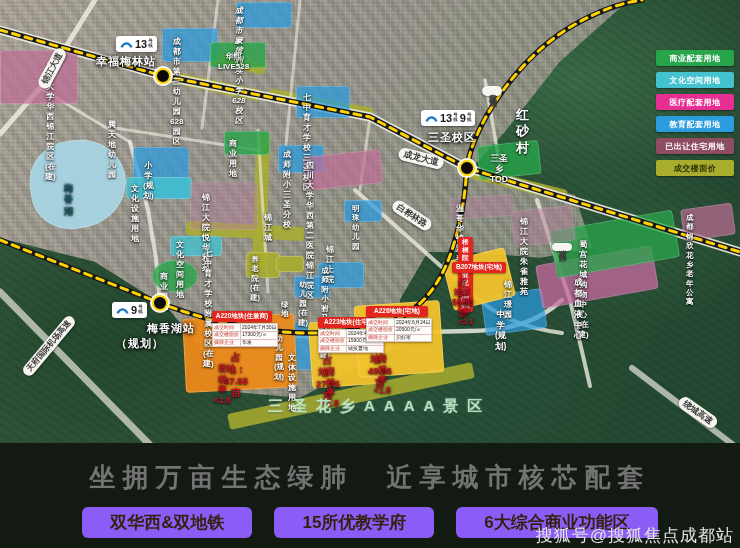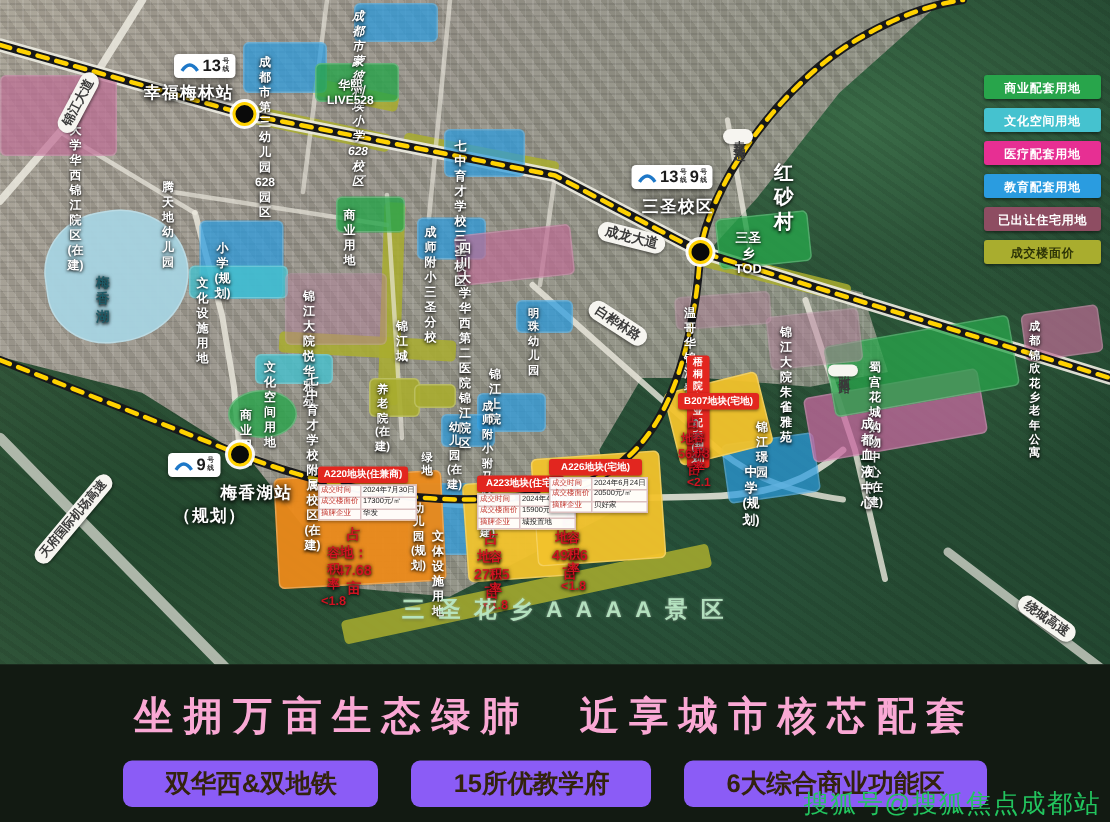--- a/index.html
+++ b/index.html
@@ -52,26 +52,26 @@
   .card td.k{color:#c2342c;white-space:nowrap;}
   .card td.v{color:#222;white-space:nowrap;}
   .legend{position:absolute;top:50px;right:4px;width:82px;}
   .legend .chip{width:78px;margin:0 auto 6px auto;padding:2.5px 0;border-radius:2px;
        font-size:8px;font-weight:700;color:#fff;text-align:center;
        box-shadow:0 1px 2px rgba(0,0,0,.45);letter-spacing:.5px;}
   .scenic{position:absolute;font-weight:800;color:rgba(186,232,196,.92);
        text-shadow:0 0 2px rgba(230,255,235,.55),0 1px 2px rgba(0,0,0,.35);}
   
   .banner{position:absolute;left:0;top:443px;width:740px;height:105px;background:#121a12;}
-  .slogan{margin-top:17px;text-align:center;color:#f9a8d4;font-size:26px;font-weight:900;
+  .slogan{margin-top:17px;text-align:center;color:#737373;font-size:26px;font-weight:900;
        letter-spacing:7px;white-space:nowrap;}
   .badges{display:flex;justify-content:center;gap:22px;margin-top:12px;}
   .badge{background:#8b5cf6;color:#33230e;font-size:17px;font-weight:700;
        padding:4px 28px;border-radius:6px;white-space:nowrap;}
-  .soho{position:absolute;right:6px;bottom:1px;color:#22c55e;font-size:17px;
+  .soho{position:absolute;right:6px;bottom:1px;color:#e5e5e5;font-size:17px;
        letter-spacing:1px;white-space:nowrap;}
 </style>
 </head>
 <body>
 
 <div class="stage">
   <div class="map">
     <div class="urban"></div>
     <div id="strips-layer" class="layer">
         <div class="strip" style="left: 166px; top: 80px; width: 95px; height: 12px; background: rgb(169, 173, 46); opacity: 0.85; transform: rotate(12deg); border-radius: 3px;"></div>

